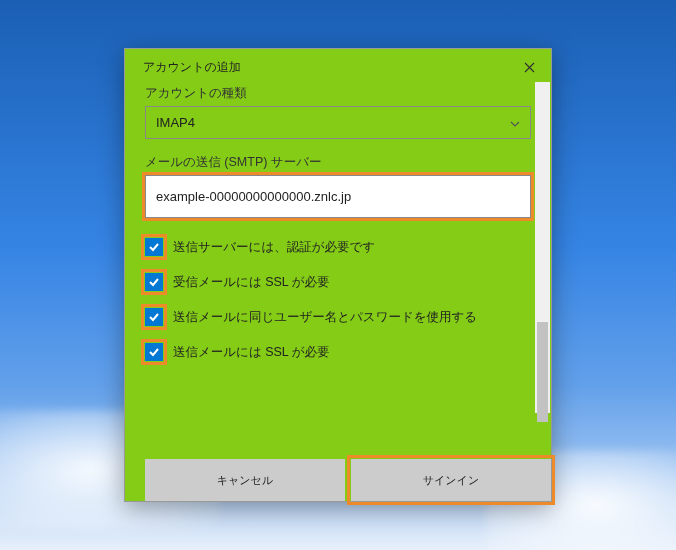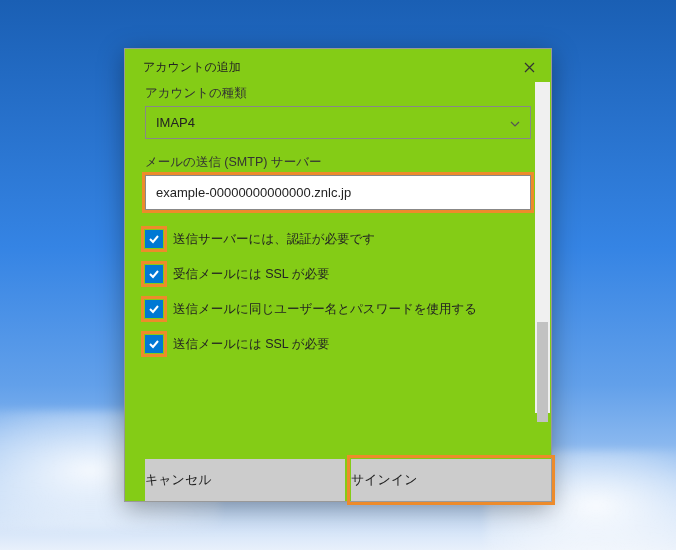--- a/index.html
+++ b/index.html
@@ -22,36 +22,36 @@
   .content{flex:1;padding:4px 20px 0 20px;position:relative;overflow:hidden;}
   h1{font-size:19px;font-weight:400;color:#1f1f1f;margin:4px 0 16px 0;}
   .label{font-size:12.5px;color:#333;margin-bottom:4px;}
   .select{border:1px solid #888;height:31px;display:flex;align-items:center;
     justify-content:space-between;padding:0 10px;font-size:13px;color:#222;
     margin-bottom:15px;position:relative;cursor:default;}
   .select .chev{font-size:11px;color:#555;}
   .input-wrap{position:relative;margin-bottom:20px;}
   .input-wrap.hl::before{content:"";position:absolute;left:-3px;top:-3px;right:-3px;bottom:-3px;
     border:3px solid #ed8b2b;pointer-events:none;}
-  input.text{border:1px solid #888;height:35px;width:100%;box-sizing:border-box;
+  input.text{border:1px solid #888;height:43px;width:100%;box-sizing:border-box;
     padding:0 10px;font-size:13px;color:#222;font-family:inherit;outline:none;}
 
   .checkrow{display:flex;align-items:center;margin-bottom:17px;font-size:12.5px;color:#222;}
   .cbwrap{position:relative;width:18px;height:18px;margin-right:10px;flex:none;}
   .cbwrap.hl::before{content:"";position:absolute;left:-4px;top:-4px;right:-4px;bottom:-4px;
     border:3px solid #ed8b2b;pointer-events:none;}
   .cb{width:18px;height:18px;background:#0078d4;display:flex;align-items:center;
     justify-content:center;color:#fff;font-size:13px;line-height:1;cursor:pointer;}
 
   .scrollbar{position:absolute;right:1px;top:1px;bottom:46px;width:15px;background:#f0f0f0;}
   .thumb{position:absolute;left:2px;right:2px;top:240px;height:100px;background:#c2c2c2;}
 
   .footer{display:flex;height:42px;border-top:0;}
-  .btn{flex:1;background:#ccc;display:flex;align-items:center;justify-content:flex-start;
-    font-size:13px;color:#222;cursor:pointer;margin:0;position:relative;}
+  .btn{flex:1;background:#ccc;display:flex;align-items:center;justify-content:center;
+    font-size:11px;color:#222;cursor:pointer;margin:0;position:relative;}
   .btn:first-child{margin-right:6px;margin-left:20px;}
   .btn:last-child{}
   .btn.hl-outer{position:relative;}
   .btn.hl-outer::before{content:"";position:absolute;left:-4px;top:-4px;right:-4px;bottom:-4px;
     border:3px solid #ed8b2b;pointer-events:none;}
 </style>
 </head>
 <body>
 
 <div class="cloud c1"></div>

